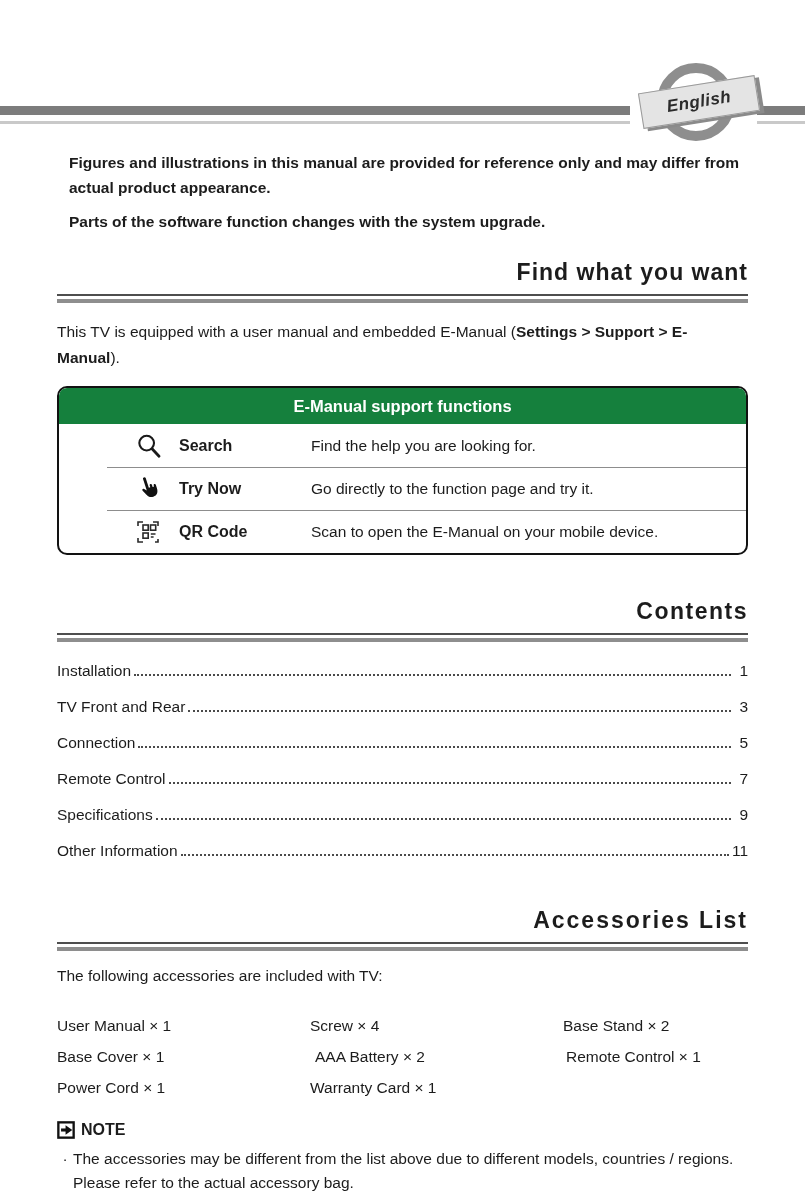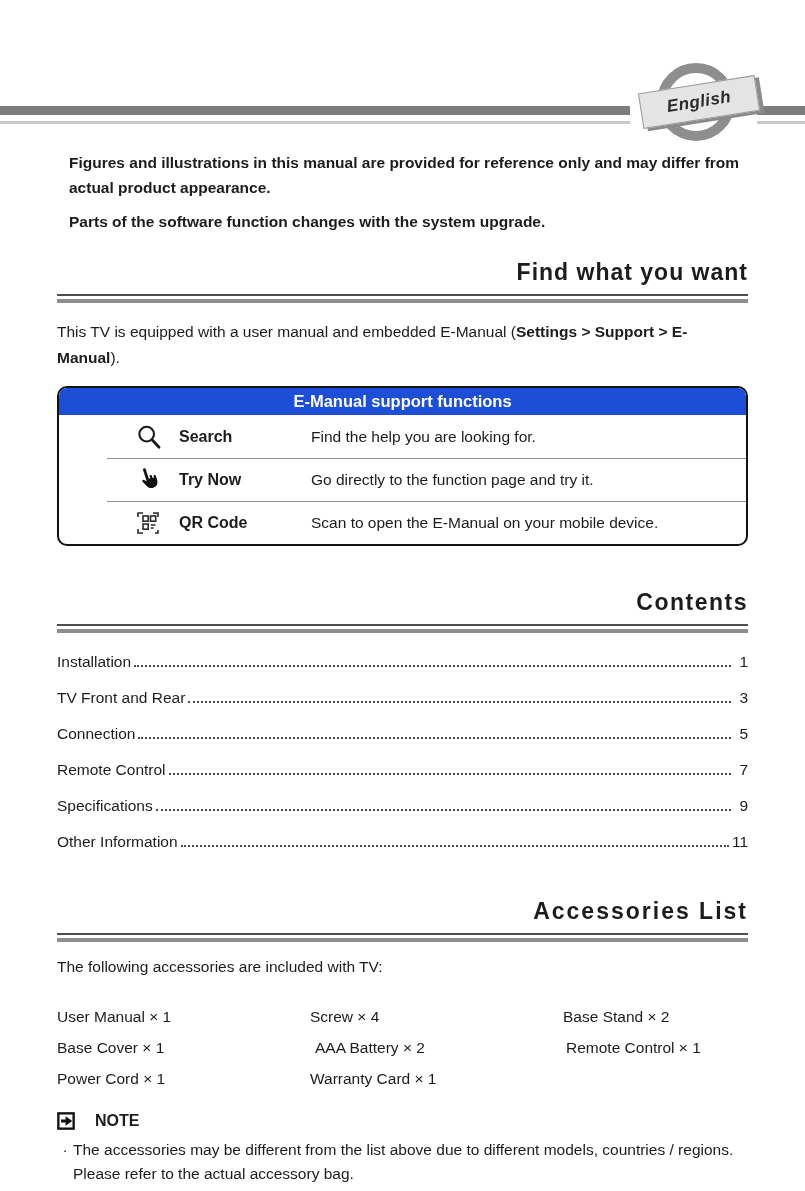--- a/index.html
+++ b/index.html
@@ -47,21 +47,21 @@
   .double-rule { height:9px; border-top:2px solid #4e4e4e; border-bottom:4px solid #8e8e8e; margin-top:1px; }
 
   .find-para { margin:16px 0 0 0; font-size:15.5px; line-height:26px; }
   .find-para b { font-weight:bold; }
 
   
   .support-table {
     margin-top:15px; border:2px solid #121212; border-radius:10px; overflow:hidden;
   }
   .support-table .thead {
-    height:27px; background:#1d4ed8; color:#fff; font-weight:bold; font-size:16.5px;
+    height:36px; background:#15803d; color:#fff; font-weight:bold; font-size:16.5px;
     display:flex; align-items:center; justify-content:center;
     border-radius:7px 7px 0 0;
   }
   .tbody { margin-left:48px; }
   .trow { height:43px; display:flex; align-items:center; padding-left:28px; }
   .trow + .trow { border-top:1.5px solid #8d8d8d; }
   .cell-icon { width:36px; display:flex; align-items:center; }
   .cell-label { width:132px; margin-left:8px; font-weight:bold; font-size:16px; }
   .cell-desc { font-size:15.5px; }
 
@@ -74,21 +74,21 @@
 
   
   .acc-intro { margin:16px 0 0 0; font-size:15.5px; }
   .acc-grid {
     margin-top:32px; display:grid; grid-template-columns:253px 253px 1fr;
     row-gap:13px; font-size:15.5px;
   }
 
   
   .note { margin-top:24px; }
-  .note-head { display:flex; align-items:flex-end; gap:20px; }
+  .note-head { display:flex; align-items:flex-end; gap:6px; }
   .note-head .note-label { font-weight:bold; font-size:16px; }
   .note-bullet { display:flex; margin-top:8px; font-size:15.5px; line-height:24px; }
   .note-bullet .dot { width:16px; text-align:center; flex:none; }
   .note-bullet .txt { flex:1; }
 
   svg { display:block; }
 </style>
 </head>
 <body>
 

